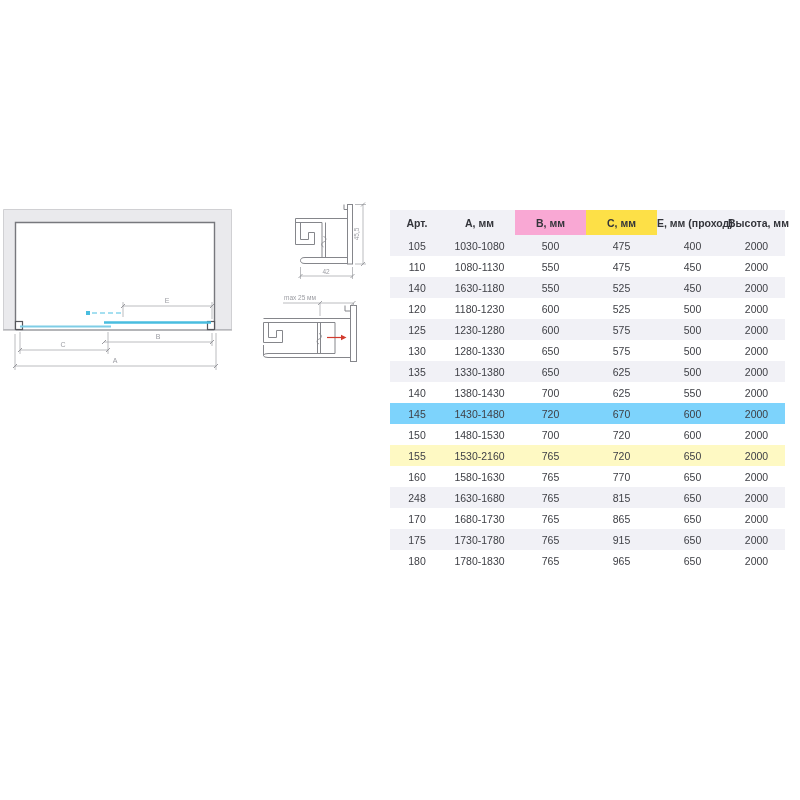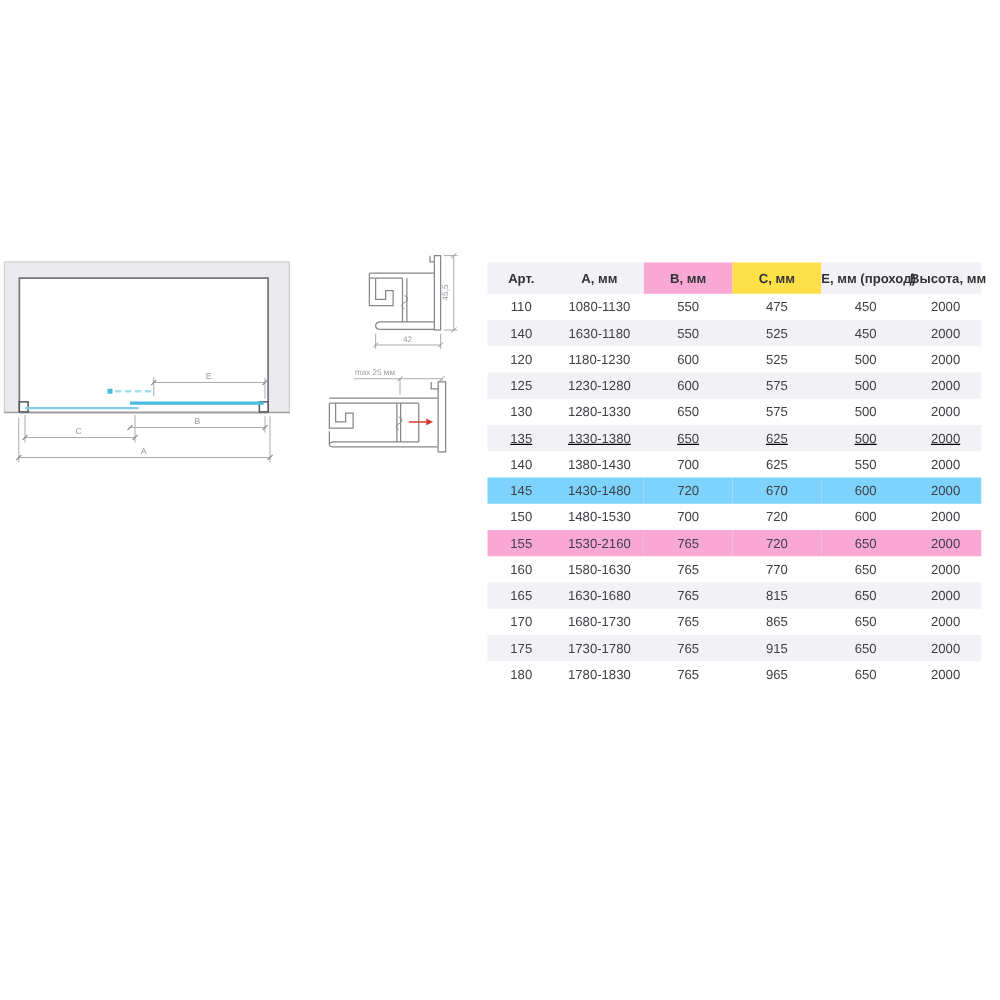--- a/index.html
+++ b/index.html
@@ -113,20 +113,28 @@
       <tr>
           <th style="background: rgb(241, 241, 246);">Арт.</th>
           <th style="background: rgb(241, 241, 246);">А, мм</th>
           <th style="background: #f9a8d4;">В, мм</th>
           <th style="background: #fde047;">С, мм</th>
           <th style="background: rgb(241, 241, 246);">Е, мм (проход)</th>
           <th style="background: rgb(241, 241, 246);">Высота, мм</th>
         </tr>
     </thead>
     <tbody>
+        <tr style="background: rgb(241, 241, 246);">
+          <td>105</td>
+          <td>1030-1080</td>
+          <td>500</td>
+          <td>475</td>
+          <td>400</td>
+          <td>2000</td>
+        </tr>
         <tr>
           <td>110</td>
           <td>1080-1130</td>
           <td>550</td>
           <td>475</td>
           <td>450</td>
           <td>2000</td>
         </tr>
         <tr style="background: rgb(241, 241, 246);">
           <td>140</td>
@@ -153,21 +161,21 @@
           <td>2000</td>
         </tr>
         <tr>
           <td>130</td>
           <td>1280-1330</td>
           <td>650</td>
           <td>575</td>
           <td>500</td>
           <td>2000</td>
         </tr>
-        <tr style="background: rgb(241, 241, 246); text-decoration: underline;">
+        <tr style="background: rgb(241, 241, 246);">
           <td>135</td>
           <td>1330-1380</td>
           <td>650</td>
           <td>625</td>
           <td>500</td>
           <td>2000</td>
         </tr>
         <tr>
           <td>140</td>
           <td>1380-1430</td>
@@ -185,38 +193,38 @@
           <td>2000</td>
         </tr>
         <tr>
           <td>150</td>
           <td>1480-1530</td>
           <td>700</td>
           <td>720</td>
           <td>600</td>
           <td>2000</td>
         </tr>
-        <tr style="background: #f9a8d4;">
+        <tr style="background: #fef9c3;">
           <td>155</td>
           <td>1530-2160</td>
           <td>765</td>
           <td>720</td>
           <td>650</td>
           <td>2000</td>
         </tr>
         <tr>
           <td>160</td>
           <td>1580-1630</td>
           <td>765</td>
           <td>770</td>
           <td>650</td>
           <td>2000</td>
         </tr>
         <tr style="background: rgb(241, 241, 246);">
-          <td>165</td>
+          <td>248</td>
           <td>1630-1680</td>
           <td>765</td>
           <td>815</td>
           <td>650</td>
           <td>2000</td>
         </tr>
         <tr>
           <td>170</td>
           <td>1680-1730</td>
           <td>765</td>

